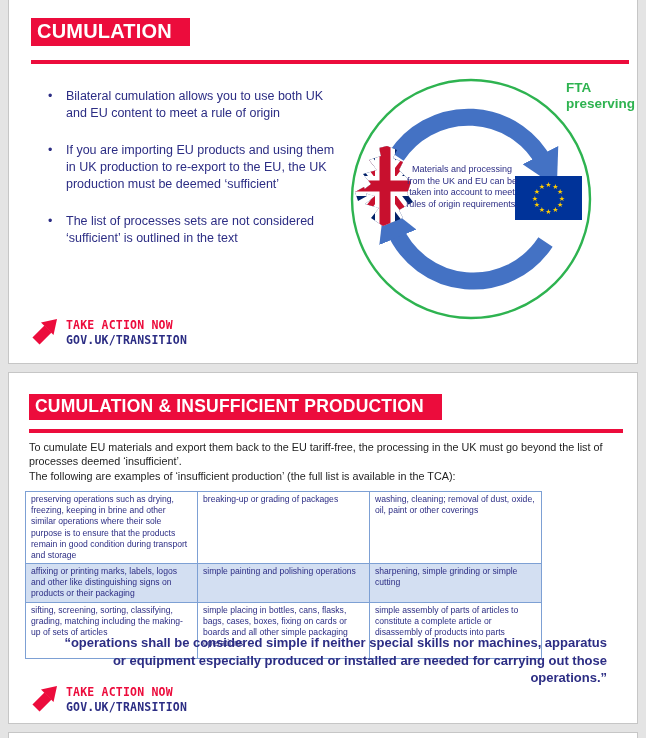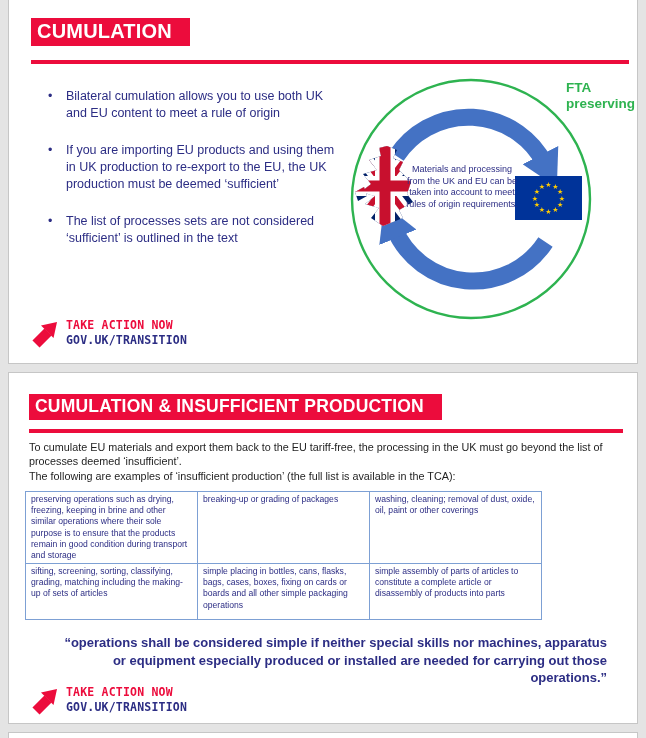--- a/index.html
+++ b/index.html
@@ -39,21 +39,21 @@
   .diagram svg { position:absolute; left:0; top:0; }
   .center-text {
     position:absolute; left:64px; top:94px; width:118px;
     text-align:center; color:#2c2d84; font-size:9px; line-height:1.3;
   }
   .fta-label {
     position:absolute; left:557px; top:80px;
     color:#2eb350; font-weight:bold; font-size:13.5px; line-height:1.15;
   }
 
-  .footer { position:absolute; left:22px; display:flex; align-items:flex-end; }
+  .footer { position:absolute; left:22px; display:flex; align-items:flex-start; }
   .s1-footer { top:318px; }
   .footer .arrow-wrap { width:27px; height:27px; flex:none; }
   .footer .ftext {
     margin-left:8px; font-family:"DejaVu Sans Mono", monospace;
     font-weight:bold; font-size:11.5px; line-height:1.3; letter-spacing:0.2px;
   }
   .f-line1 { color:#ec0c3c; }
   .f-line2 { color:#2c2d84; }
 
   
@@ -177,20 +177,25 @@
   <div class="intro intro-2">The following are examples of ‘insufficient production’ (the full list is available in the TCA):</div>
   <div class="intro intro-1">To cumulate EU materials and export them back to the EU tariff-free, the processing in the UK must go beyond the list of processes deemed ‘insufficient’.</div>
 
   <table class="insuff">
     <tbody>
       <tr class="row-a">
         <td>preserving operations such as drying, freezing, keeping in brine and other similar operations where their sole purpose is to ensure that the products remain in good condition during transport and storage</td>
         <td>breaking-up or grading of packages</td>
         <td>washing, cleaning; removal of dust, oxide, oil, paint or other coverings</td>
       </tr>
+      <tr class="row-hl">
+        <td>affixing or printing marks, labels, logos and other like distinguishing signs on products or their packaging</td>
+        <td>simple painting and polishing operations</td>
+        <td>sharpening, simple grinding or simple cutting</td>
+      </tr>
       <tr class="row-c">
         <td>sifting, screening, sorting, classifying, grading, matching including the making-up of sets of articles</td>
         <td>simple placing in bottles, cans, flasks, bags, cases, boxes, fixing on cards or boards and all other simple packaging operations</td>
         <td>simple assembly of parts of articles to constitute a complete article or disassembly of products into parts</td>
       </tr>
     </tbody>
   </table>
 
   <div class="quote">“operations shall be considered simple if neither special skills nor machines, apparatus or equipment especially produced or installed are needed for carrying out those operations.”</div>
 

